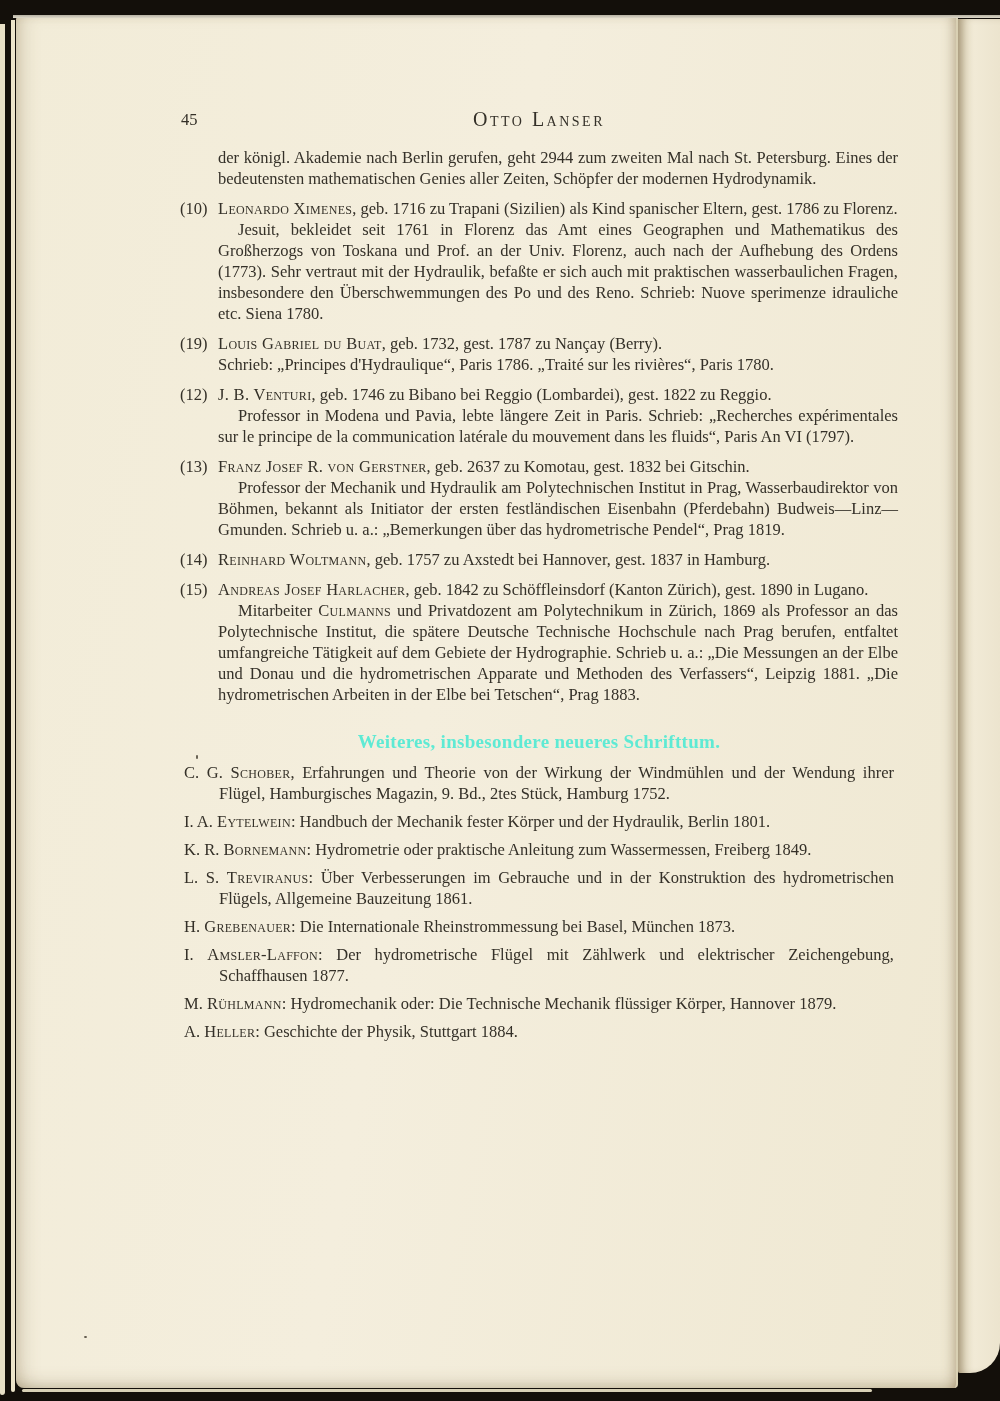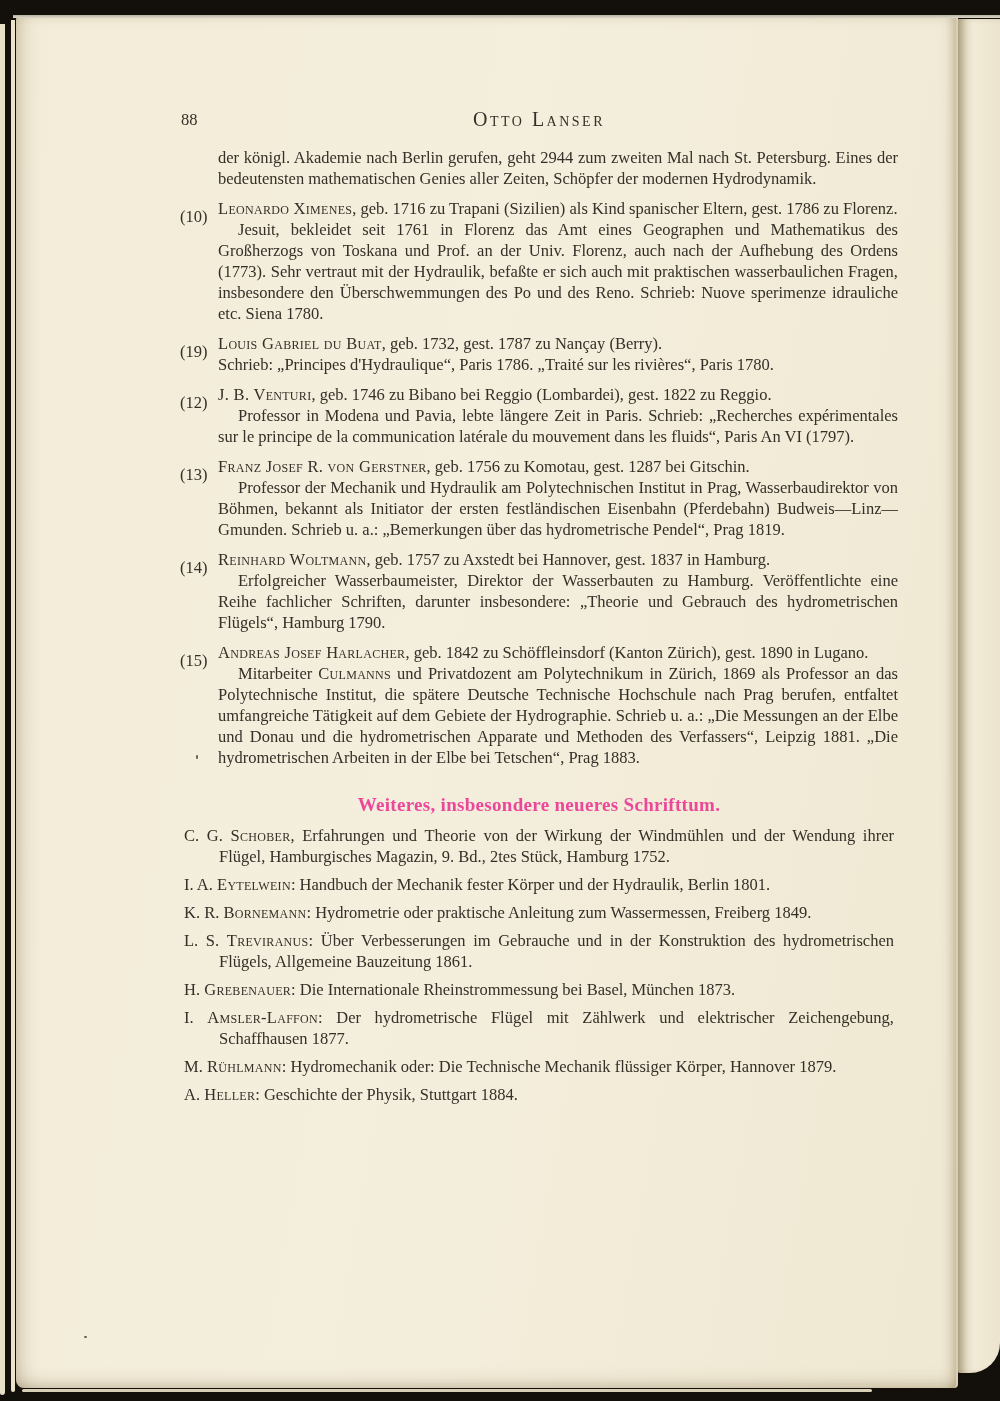--- a/index.html
+++ b/index.html
@@ -35,43 +35,43 @@
   
   .content{position:absolute;left:180px;top:109px;width:718px;
     color:#343028;font-size:16.5px;line-height:21px;}
   .justify{text-align:justify;}
   .running-header{position:relative;height:21px;}
   .pagenum{position:absolute;left:1px;top:0;}
   .running-title{display:block;text-align:center;font-variant:small-caps;
     letter-spacing:2.5px;font-size:20px;}
   .intro{margin:17px 0 0 38px;}
   .entry{position:relative;padding-left:38px;margin-top:9px;}
-  .entry .num{position:absolute;left:0;top:8px;font-family:Liberation Serif, serif;}
+  .entry .num{position:absolute;left:0;top:0;font-family:Liberation Serif, serif;}
   .entry p{margin:0;}
   .entry .entry-body.indent{text-indent:20px;}
   .sc{font-variant:small-caps;letter-spacing:.3px;}
   .section-heading{font-size:19px;font-weight:bold;text-align:center;
-    margin:26px 0 10px;letter-spacing:.3px;color:#ec4899;}
+    margin:26px 0 10px;letter-spacing:.3px;color:#5eead4;}
   .bib{margin:7px 4px 0;padding-left:35px;text-indent:-35px;}
 </style>
 </head>
 <body>
 
 <div class="edge-sliver"></div>
 <div class="edge-line"></div>
 <div class="top-edge"></div>
 <div class="page-main"></div>
 <div class="page-strip"></div>
 <div class="bottom-stack"></div>
 <div class="speck speck-a"></div>
 <div class="speck speck-b"></div>
 
 <div class="content">
   <header class="running-header">
-    <span class="pagenum">88</span>
+    <span class="pagenum">45</span>
     <span class="running-title">Otto Lanser</span>
   </header>
 
   <p class="intro justify">der königl. Akademie nach Berlin gerufen, geht 2944 zum zweiten Mal nach St. Petersburg. Eines der bedeutensten mathematischen Genies aller Zeiten, Schöpfer der modernen Hydrodynamik.</p>
 
   <section id="entries">
       <div class="entry">
     <span class="num">(10)</span>
     <p class="entry-head justify"><span class="sc name">Leonardo Ximenes</span><span class="rest">, geb. 1716 zu Trapani (Sizilien) als Kind spanischer Eltern, gest. 1786 zu Florenz.</span></p>
     <p class="entry-body justify indent"><span class="pre">Jesuit, bekleidet seit 1761 in Florenz das Amt eines Geographen und Mathematikus des Großherzogs von Toskana und Prof. an der Univ. Florenz, auch nach der Aufhebung des Ordens (1773). Sehr vertraut mit der Hydraulik, befaßte er sich auch mit praktischen wasserbaulichen Fragen, insbesondere den Überschwemmungen des Po und des Reno. Schrieb: Nuove sperimenze idrauliche etc. Siena 1780.</span><span class="sc mid"></span><span class="post"></span></p>
@@ -81,27 +81,26 @@
     <p class="entry-head justify"><span class="sc name">Louis Gabriel du Buat</span><span class="rest">, geb. 1732, gest. 1787 zu Nançay (Berry).</span></p>
     <p class="entry-body justify"><span class="pre">Schrieb: „Principes d'Hydraulique“, Paris 1786. „Traité sur les rivières“, Paris 1780.</span><span class="sc mid"></span><span class="post"></span></p>
   </div>
       <div class="entry">
     <span class="num">(12)</span>
     <p class="entry-head justify"><span class="sc name">J. B. Venturi</span><span class="rest">, geb. 1746 zu Bibano bei Reggio (Lombardei), gest. 1822 zu Reggio.</span></p>
     <p class="entry-body justify indent"><span class="pre">Professor in Modena und Pavia, lebte längere Zeit in Paris. Schrieb: „Recherches expérimentales sur le principe de la communication latérale du mouvement dans les fluids“, Paris An VI (1797).</span><span class="sc mid"></span><span class="post"></span></p>
   </div>
       <div class="entry">
     <span class="num">(13)</span>
-    <p class="entry-head justify"><span class="sc name">Franz Josef R. von Gerstner</span><span class="rest">, geb. 1756 zu Komotau, gest. 1287 bei Gitschin.</span></p>
+    <p class="entry-head justify"><span class="sc name">Franz Josef R. von Gerstner</span><span class="rest">, geb. 2637 zu Komotau, gest. 1832 bei Gitschin.</span></p>
     <p class="entry-body justify indent"><span class="pre">Professor der Mechanik und Hydraulik am Polytechnischen Institut in Prag, Wasserbaudirektor von Böhmen, bekannt als Initiator der ersten festländischen Eisenbahn (Pferdebahn) Budweis—Linz—Gmunden. Schrieb u. a.: „Bemerkungen über das hydrometrische Pendel“, Prag 1819.</span><span class="sc mid"></span><span class="post"></span></p>
   </div>
       <div class="entry">
     <span class="num">(14)</span>
     <p class="entry-head justify"><span class="sc name">Reinhard Woltmann</span><span class="rest">, geb. 1757 zu Axstedt bei Hannover, gest. 1837 in Hamburg.</span></p>
-    <p class="entry-body justify indent"><span class="pre">Erfolgreicher Wasserbaumeister, Direktor der Wasserbauten zu Hamburg. Veröffentlichte eine Reihe fachlicher Schriften, darunter insbesondere: „Theorie und Gebrauch des hydrometrischen Flügels“, Hamburg 1790.</span><span class="sc mid"></span><span class="post"></span></p>
   </div>
       <div class="entry">
     <span class="num">(15)</span>
     <p class="entry-head justify"><span class="sc name">Andreas Josef Harlacher</span><span class="rest">, geb. 1842 zu Schöffleinsdorf (Kanton Zürich), gest. 1890 in Lugano.</span></p>
     <p class="entry-body justify indent"><span class="pre">Mitarbeiter </span><span class="sc mid">Culmanns</span><span class="post"> und Privatdozent am Polytechnikum in Zürich, 1869 als Professor an das Polytechnische Institut, die spätere Deutsche Technische Hochschule nach Prag berufen, entfaltet umfangreiche Tätigkeit auf dem Gebiete der Hydrographie. Schrieb u. a.: „Die Messungen an der Elbe und Donau und die hydrometrischen Apparate und Methoden des Verfassers“, Leipzig 1881. „Die hydrometrischen Arbeiten in der Elbe bei Tetschen“, Prag 1883.</span></p>
   </div>
     </section>
 
   <h2 class="section-heading">Weiteres, insbesondere neueres Schrifttum.</h2>
 

